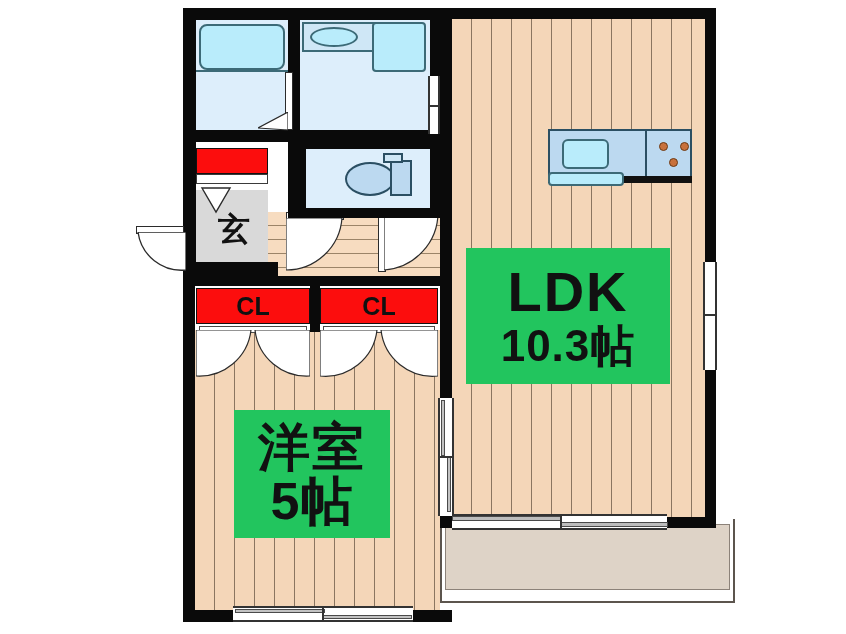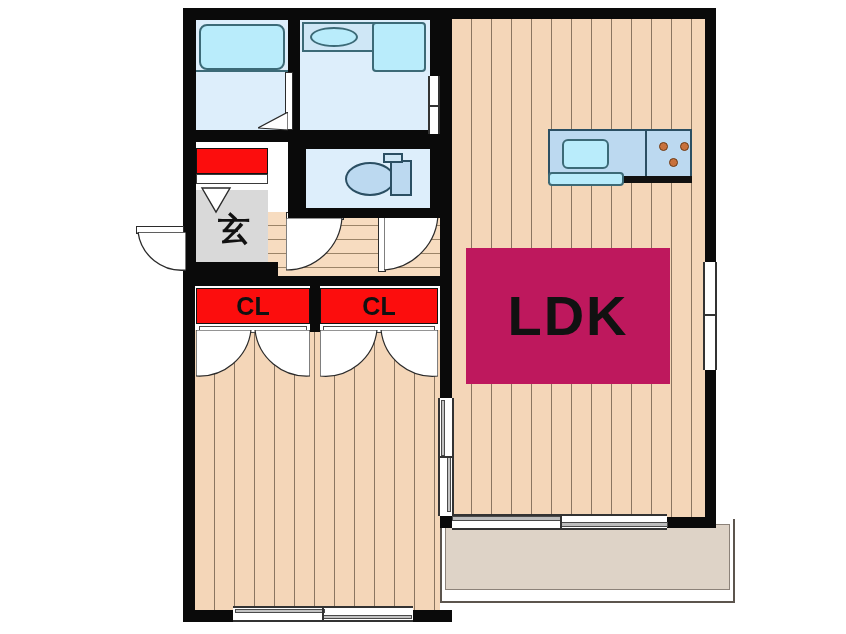--- a/index.html
+++ b/index.html
@@ -58,21 +58,21 @@
   }
 
   
   .red-box {
     background:#fc0d0d;
     border:1px solid #111;
     display:flex; align-items:center; justify-content:center;
     color:#111; font-weight:700;
   }
   .room-label {
-    background:#be185d;
+    background:#22c55e;
     display:flex; flex-direction:column;
     align-items:center; justify-content:center;
     color:#111; line-height:1.0; letter-spacing:1px;
   }
   .txt-plain {
     display:flex; align-items:center; justify-content:center;
     color:#111;
   }
 </style>
 </head>
@@ -103,38 +103,43 @@
   <div class="abs fx" style="left:562px; top:139px; width:47px; height:30px;"></div>
   <div class="abs" style="left:645px; top:129px; width:2px; height:50px; background:#2b4f63;"></div>
   <div class="abs burner" style="left:659px; top:142px; width:9px; height:9px;"></div>
   <div class="abs burner" style="left:680px; top:142px; width:9px; height:9px;"></div>
   <div class="abs burner" style="left:669px; top:158px; width:9px; height:9px;"></div>
   <div class="abs wall-thin" style="left:548px; top:176px; width:144px; height:7px;"></div>
   <div class="abs fx" style="left:548px; top:172px; width:76px; height:14px; border-radius:4px;"></div>
 
   <div class="abs room-label" style="left:466px; top:248px; width:204px; height:136px;">
     <span style="font-size:56px; font-weight:700; letter-spacing:2px;">LDK</span>
+    <span style="font-size:44px; font-weight:700; letter-spacing:1px; margin-top:4px;">10.3帖</span>
   </div>
 
   <div class="abs floor-wood" style="left:195px; top:330px; width:245px; height:280px;"></div>
 
   <div class="abs wall" style="left:183px; top:276px; width:12px; height:346px;"></div>
   <div class="abs wall" style="left:183px; top:610px; width:269px; height:12px;"></div>
   <div class="abs wall" style="left:183px; top:276px; width:269px; height:10px;"></div>
 
   <div class="abs" style="left:233px; top:606px; width:180px; height:16px; background:#ffffff; border-top:2px solid #333; border-bottom:2px solid #333;"></div>
   <div class="abs" style="left:235px; top:609px; width:90px; height:4px; background:#c2c2c2; border:1px solid #4a4a4a;"></div>
   <div class="abs" style="left:322px; top:615px; width:90px; height:4px; background:#c2c2c2; border:1px solid #4a4a4a;"></div>
   <div class="abs" style="left:322px; top:606px; width:2px; height:16px; background:#333;"></div>
 
   <div class="abs" style="left:438px; top:398px; width:16px; height:118px; background:#ffffff; border-left:2px solid #333; border-right:2px solid #333;"></div>
   <div class="abs" style="left:441px; top:400px; width:4px; height:56px; background:#c2c2c2; border:1px solid #4a4a4a;"></div>
   <div class="abs" style="left:447px; top:456px; width:4px; height:56px; background:#c2c2c2; border:1px solid #4a4a4a;"></div>
   <div class="abs" style="left:438px; top:456px; width:16px; height:2px; background:#333;"></div>
 
+  <div class="abs room-label" style="left:234px; top:410px; width:156px; height:128px;">
+    <span style="font-size:52px; font-weight:700; letter-spacing:2px;">洋室</span>
+    <span style="font-size:52px; font-weight:700; letter-spacing:1px; margin-top:2px;">5帖</span>
+  </div>
 
   <div class="abs red-box" style="left:196px; top:288px; width:114px; height:36px; font-size:25px;">CL</div>
   <div class="abs red-box" style="left:320px; top:288px; width:118px; height:36px; font-size:25px;">CL</div>
 
   <div class="abs" style="left:199px; top:326px; width:108px; height:7px; background:#ffffff; border:1px solid #4a4a4a;"></div>
   <svg class="abs" style="left:196px; top:330px; width:114px; height:52px;" viewBox="0 0 114 52">
     <path d="M0,0 L0,46 A52,52 0 0 0 55,0 Z" fill="#ffffff" stroke="#2b2b2b" stroke-width="1.2"></path>
     <path d="M114,0 L114,46 A52,52 0 0 1 59,0 Z" fill="#ffffff" stroke="#2b2b2b" stroke-width="1.2"></path>
   </svg>
 

